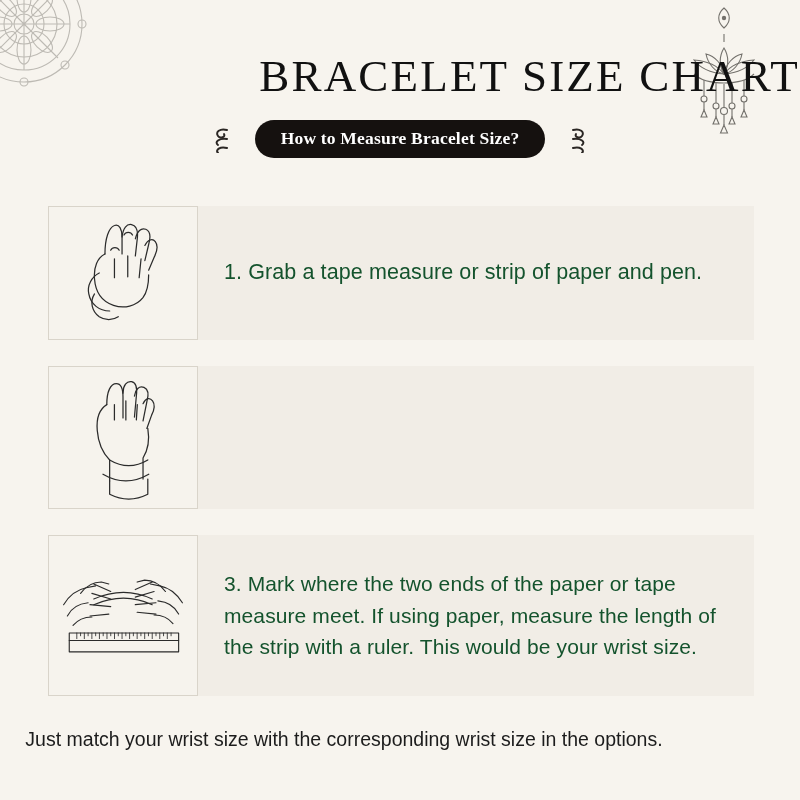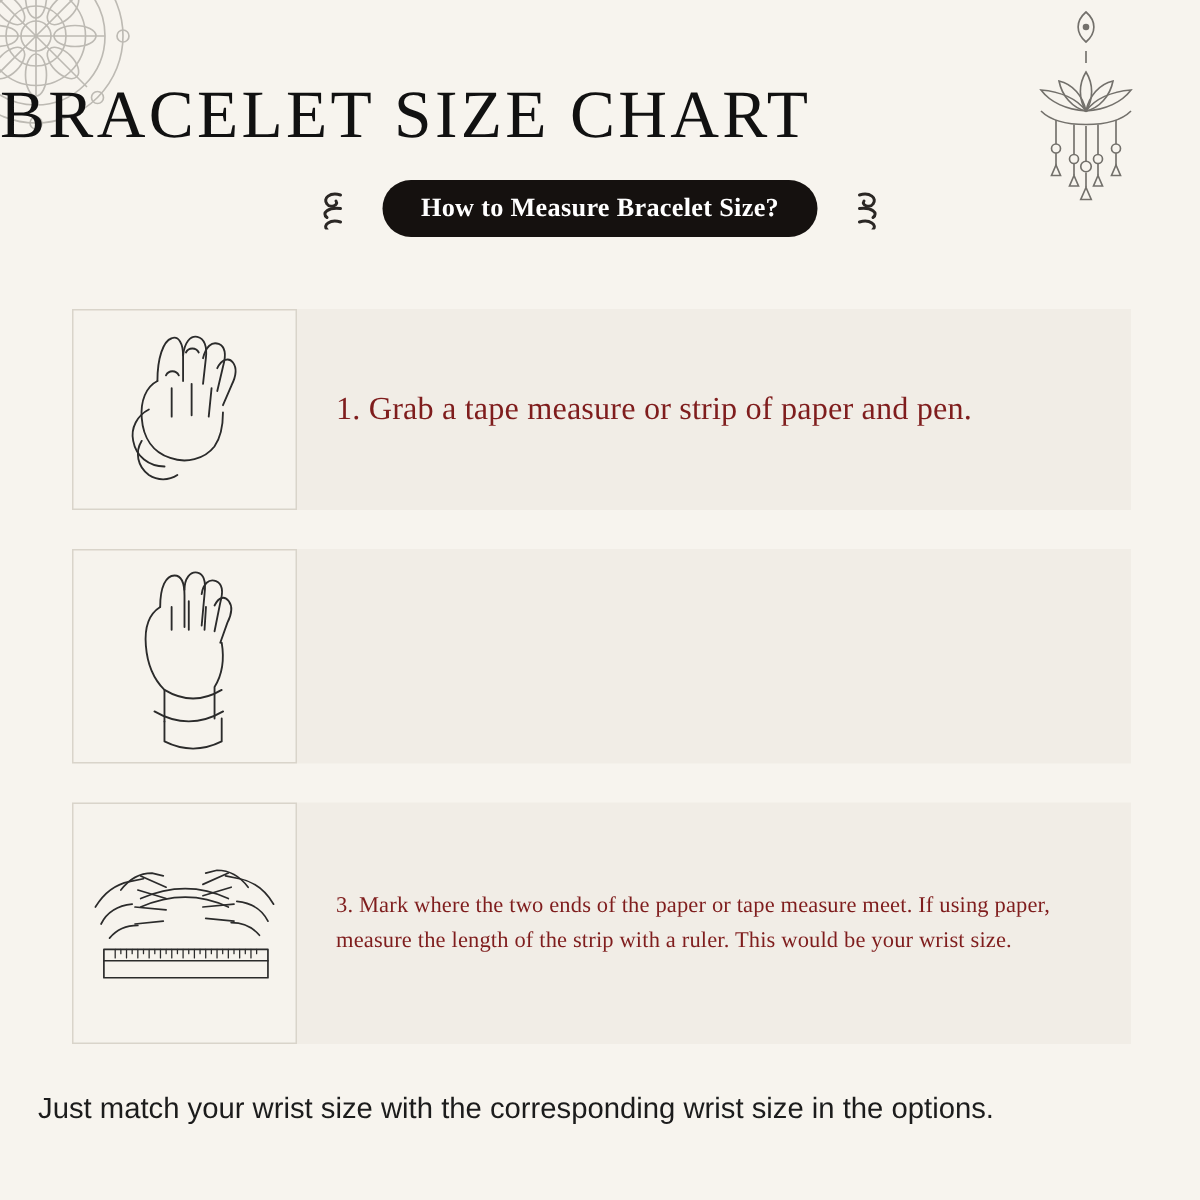--- a/index.html
+++ b/index.html
@@ -35,21 +35,21 @@
     opacity: 0.85;
     pointer-events: none;
   }
 
   
   .header {
     position: absolute;
     top: 54px;
     left: 0;
     width: 800px;
-    text-align: left;
+    text-align: right;
   }
   .main-title {
     font-family: "Liberation Serif", serif;
     font-size: 45px;
     letter-spacing: 2.2px;
     font-weight: 400;
     color: #111;
     margin: 0;
     line-height: 1;
   }
@@ -111,26 +111,25 @@
   }
   .thumb svg { display: block; }
 
   .step-text {
     flex: 1;
     display: flex;
     align-items: center;
     padding: 0 14px 0 26px;
     font-size: 21.5px;
     line-height: 1.55;
-    color: #7f1d1d;
+    color: #14532d;
     letter-spacing: 0.1px;
-    font-family: Liberation Serif, serif;
   }
   .step-row.r1 .step-text { padding-left: 26px; }
-  .step-row.r3 .step-text { font-size: 15px; line-height: 1.5; }
+  .step-row.r3 .step-text { font-size: 21px; line-height: 1.5; }
 
   
   .footer {
     position: absolute;
     top: 728px;
     left: 0;
     width: 688px;
     text-align: center;
     font-size: 19.5px;
     color: #1c1c1c;

